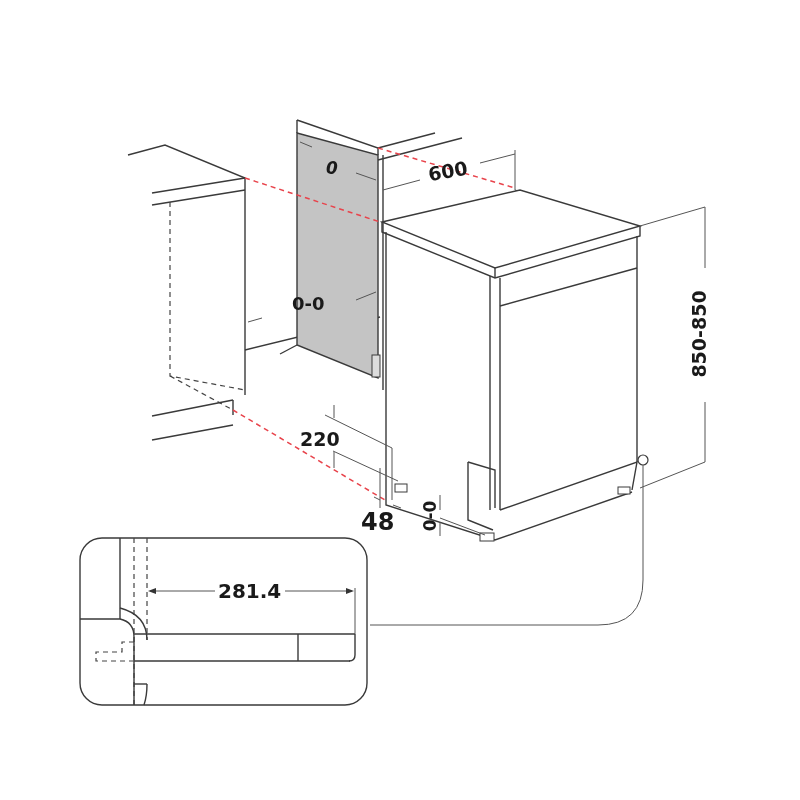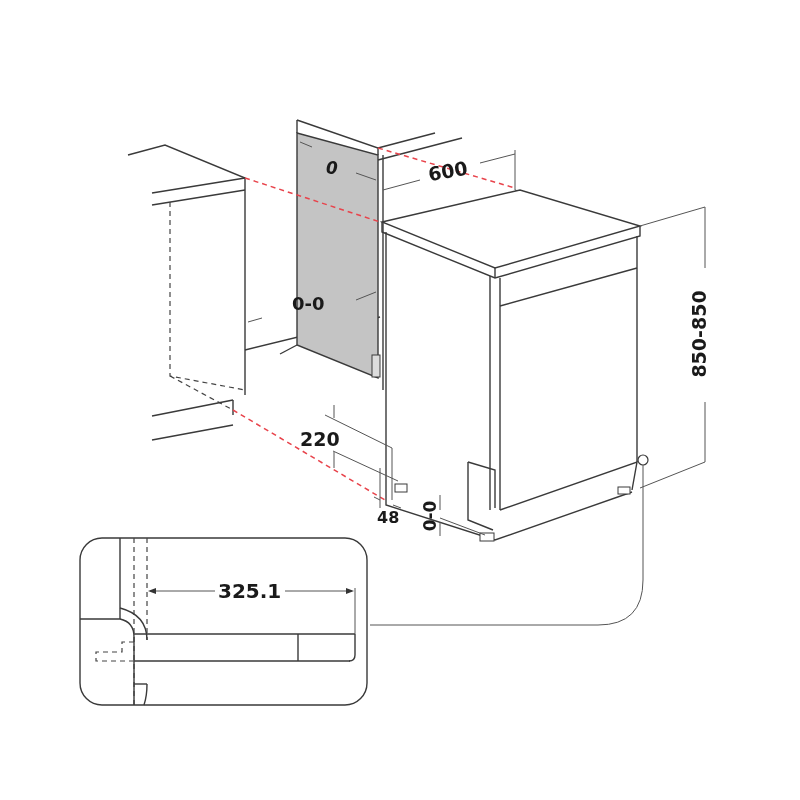--- a/index.html
+++ b/index.html
@@ -119,16 +119,16 @@
       <polygon points="148,591 156,588 156,594" fill="#333"></polygon>
       <polygon points="354,591 346,588 346,594" fill="#333"></polygon>
     </g>
   </svg>
 
   <span class="lbl" style="left:326px;top:158px;font-size:17px;font-style:italic;">0</span>
   <span class="lbl" style="left:292px;top:293px;font-size:18px;">0-0</span>
   <span class="lbl" style="left:428px;top:160px;font-size:19px;transform:rotate(-10deg);">600</span>
   <span class="lbl" style="left:655px;top:323px;font-size:19px;transform:rotate(-90deg);">850-850</span>
   <span class="lbl" style="left:300px;top:428px;font-size:19px;">220</span>
-  <span class="lbl" style="left:361px;top:508px;font-size:16px;margin-left:16px;">48</span>
+  <span class="lbl" style="left:361px;top:508px;font-size:24px;">48</span>
   <span class="lbl" style="left:415px;top:506px;font-size:17px;transform:rotate(-90deg);">0-0</span>
-  <span class="lbl" style="left:218px;top:579px;font-size:20px;">325.1</span>
+  <span class="lbl" style="left:218px;top:579px;font-size:20px;">281.4</span>
 </div>
 
 </body></html>

